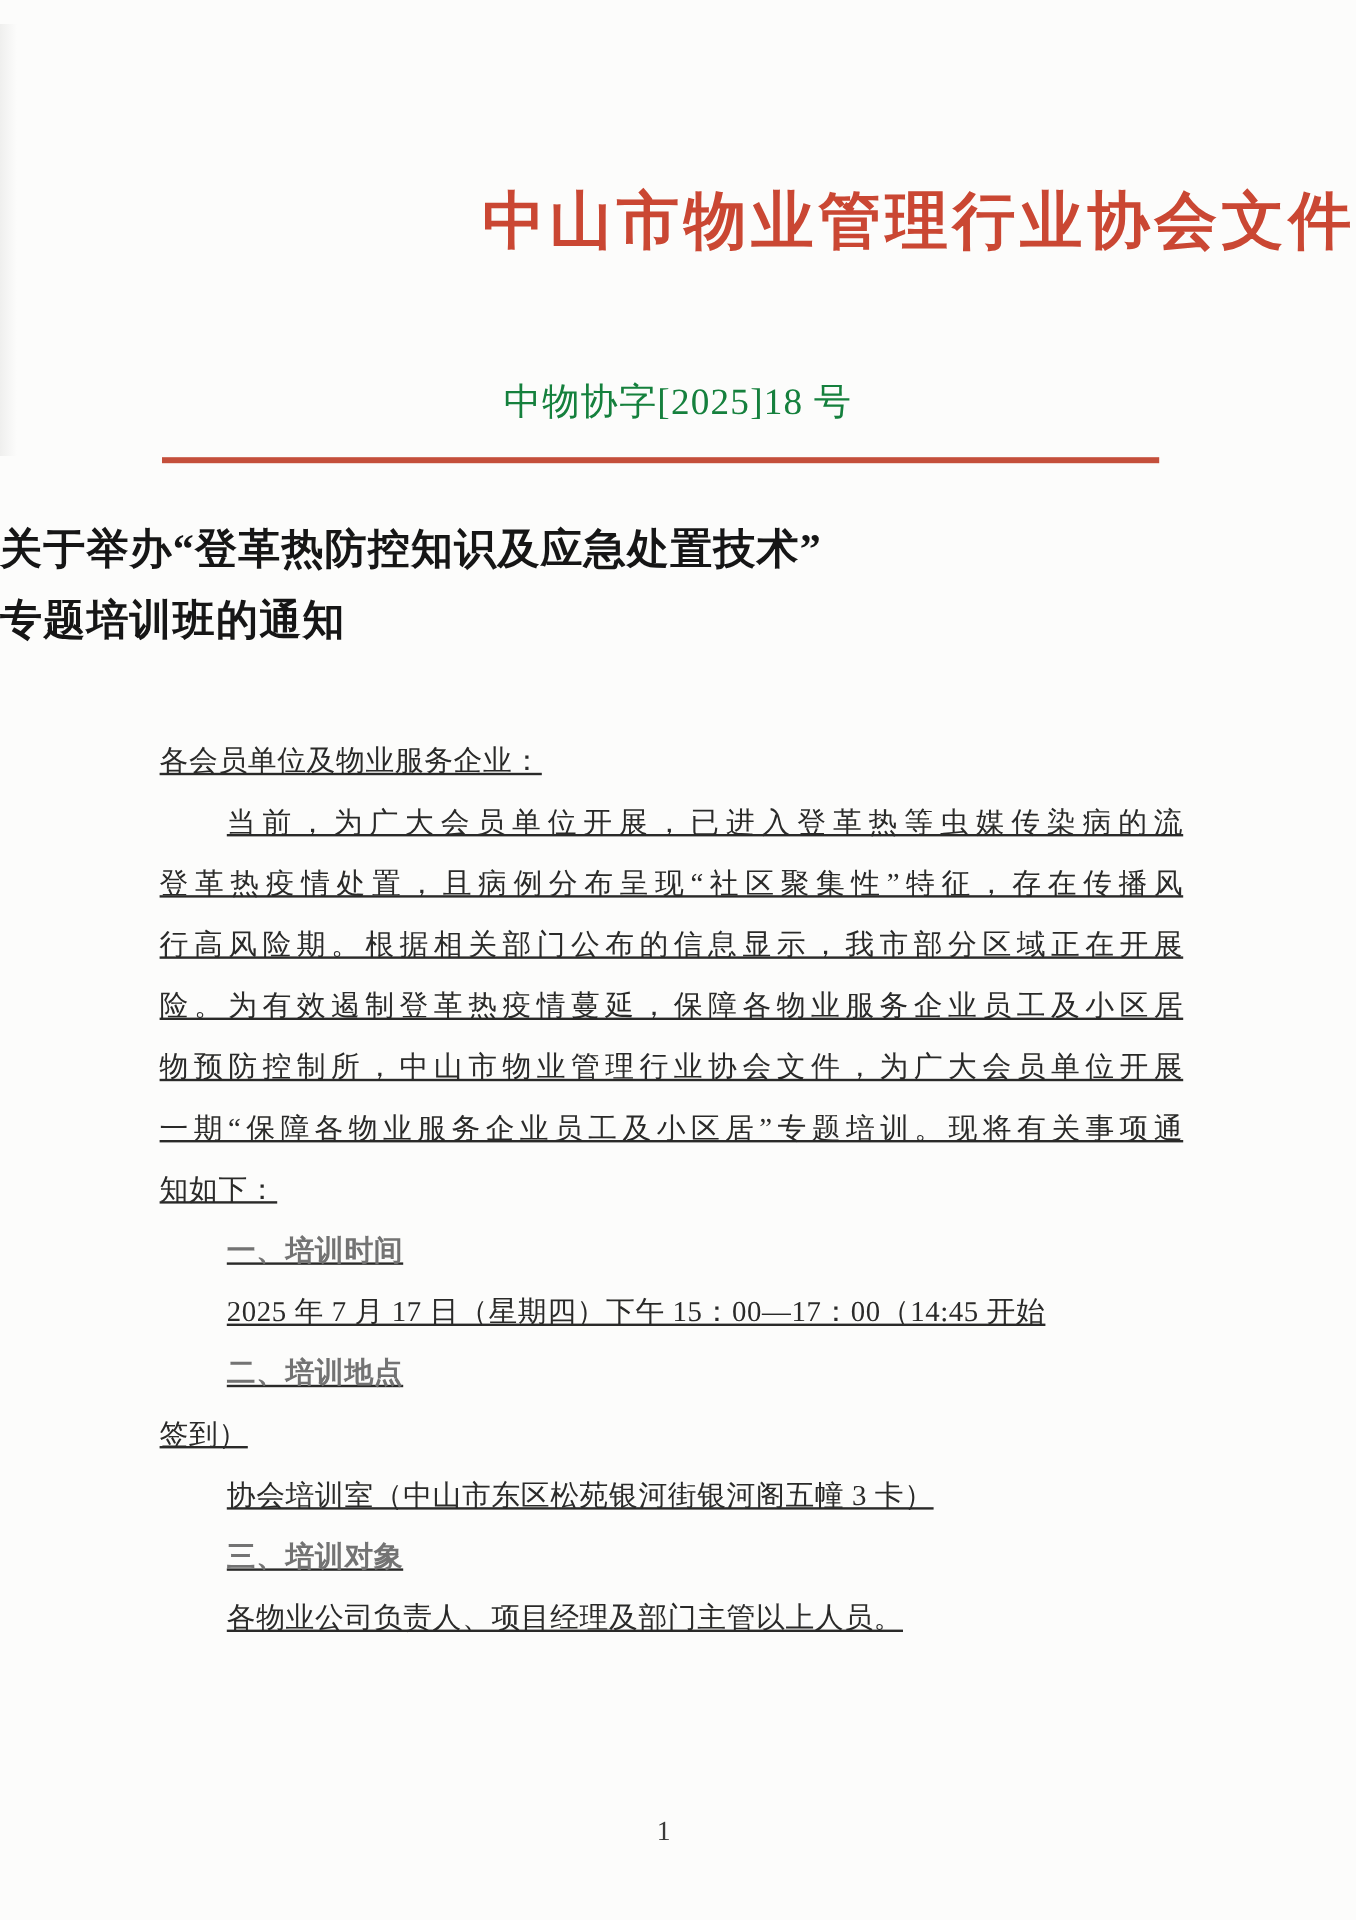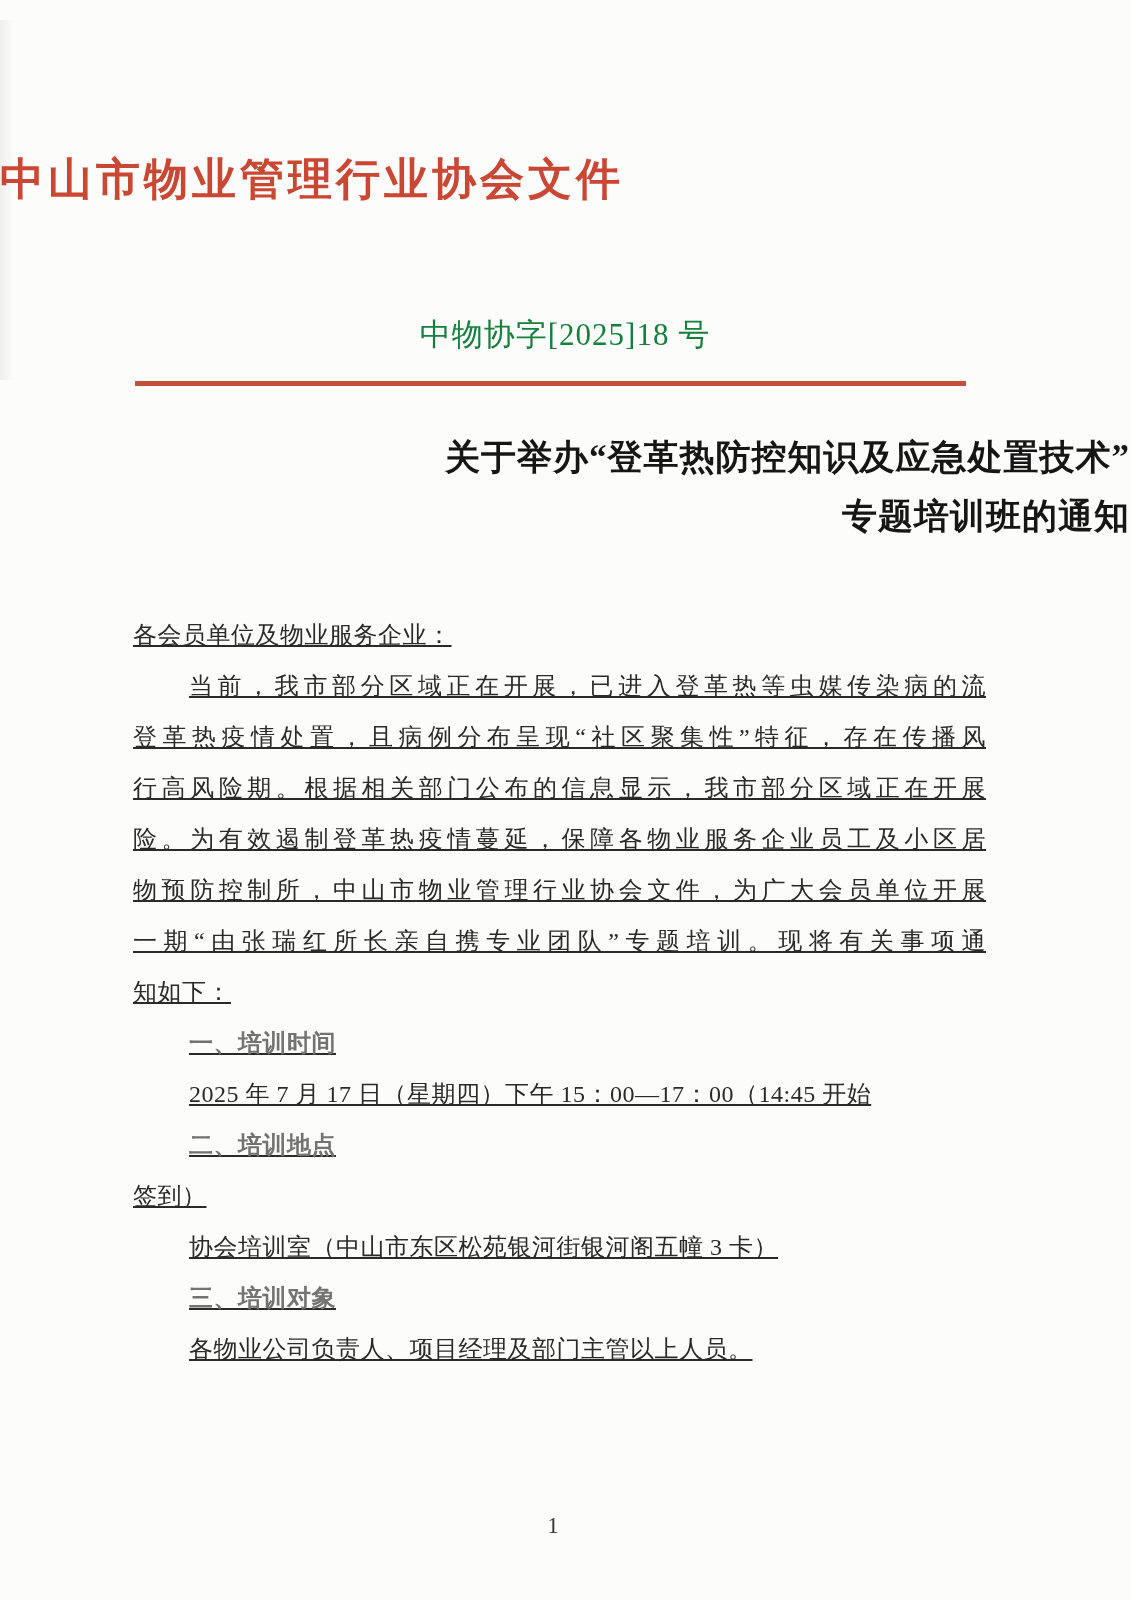--- a/index.html
+++ b/index.html
@@ -18,22 +18,22 @@
     position: absolute;
     left: 0; top: 20px;
     width: 14px; height: 360px;
     background: linear-gradient(to right, rgba(180,180,178,0.18), rgba(180,180,178,0));
   }
   .org-title {
     position: absolute;
     top: 150px;
     left: 0;
     width: 100%;
-    text-align: left;
-    font-size: 44px;
+    text-align: right;
+    font-size: 52px;
     font-weight: 700;
     letter-spacing: 4px;
     color: var(--accent-red, #ca4733);
     white-space: nowrap;
   }
   .doc-number {
     position: absolute;
     top: 314px;
     left: 0;
     width: 100%;
@@ -48,21 +48,21 @@
     left: 135px;
     width: 831px;
     height: 5px;
     background: var(--rule-red, #c44f3b);
   }
   .doc-title {
     position: absolute;
     top: 428px;
     left: 0;
     width: 100%;
-    text-align: right;
+    text-align: left;
     font-size: 35px;
     font-weight: 700;
     line-height: 59px;
     color: #161616;
     letter-spacing: 1px;
   }
   .body-block {
     position: absolute;
     top: 610px;
     left: 133px;
@@ -106,26 +106,26 @@
 
   <div class="red-rule"></div>
 
   <div class="doc-title">
     <div>关于举办“登革热防控知识及应急处置技术”</div>
     <div>专题培训班的通知</div>
   </div>
 
   <div class="body-block">
       <div class="body-line">各会员单位及物业服务企业：</div>
-      <div class="body-line indent fill">当前，我市部分区域正在开展，已进入登革热等虫媒传染病的流</div>
+      <div class="body-line indent fill">当前，为广大会员单位开展，已进入登革热等虫媒传染病的流</div>
       <div class="body-line fill">登革热疫情处置，且病例分布呈现“社区聚集性”特征，存在传播风</div>
       <div class="body-line fill">行高风险期。根据相关部门公布的信息显示，我市部分区域正在开展</div>
       <div class="body-line fill">险。为有效遏制登革热疫情蔓延，保障各物业服务企业员工及小区居</div>
       <div class="body-line fill">物预防控制所，中山市物业管理行业协会文件，为广大会员单位开展</div>
-      <div class="body-line fill">一期“由张瑞红所长亲自携专业团队”专题培训。现将有关事项通</div>
+      <div class="body-line fill">一期“保障各物业服务企业员工及小区居”专题培训。现将有关事项通</div>
       <div class="body-line">知如下：</div>
       <div class="body-line indent bold">一、培训时间</div>
       <div class="body-line indent">2025 年 7 月 17 日（星期四）下午 15：00—17：00（14:45 开始</div>
       <div class="body-line indent bold">二、培训地点</div>
       <div class="body-line">签到）</div>
       <div class="body-line indent">协会培训室（中山市东区松苑银河街银河阁五幢 3 卡）</div>
       <div class="body-line indent bold">三、培训对象</div>
       <div class="body-line indent">各物业公司负责人、项目经理及部门主管以上人员。</div>
     </div>
 

